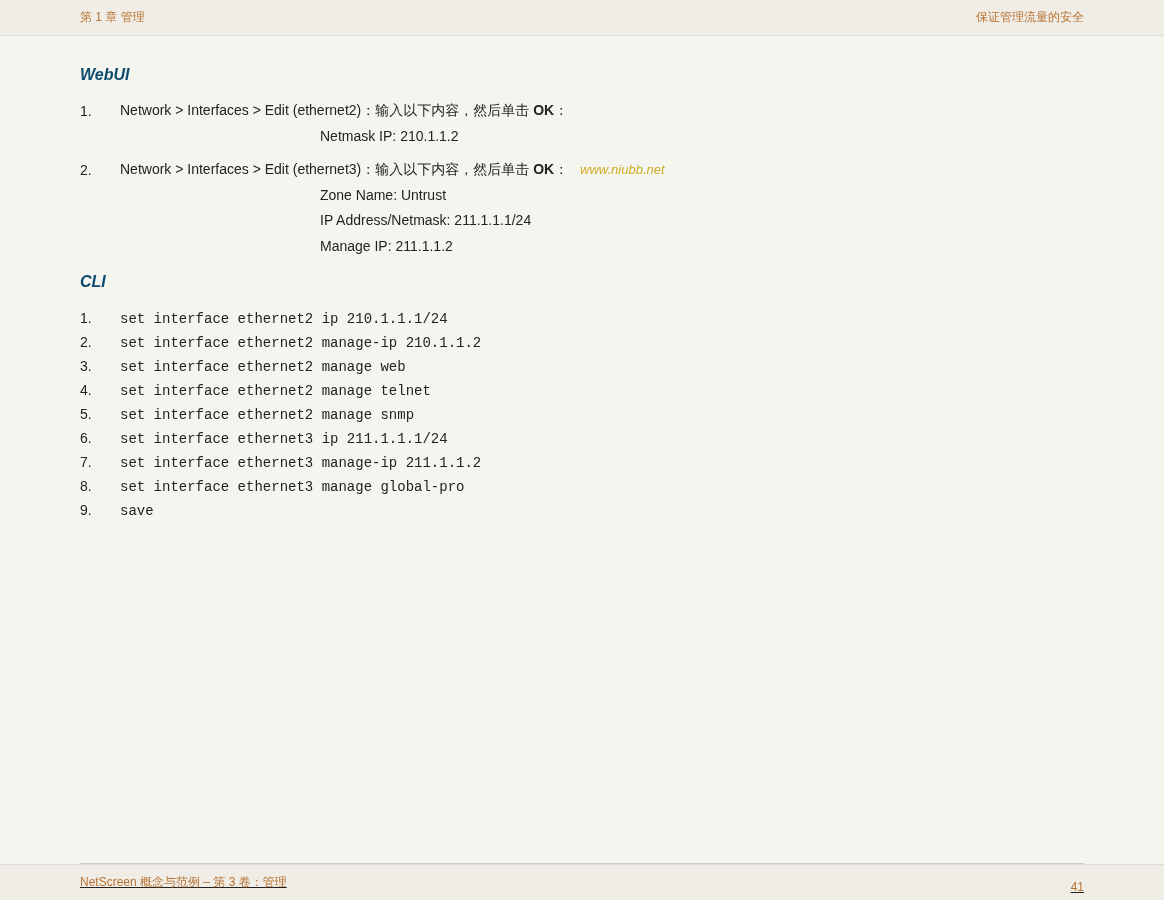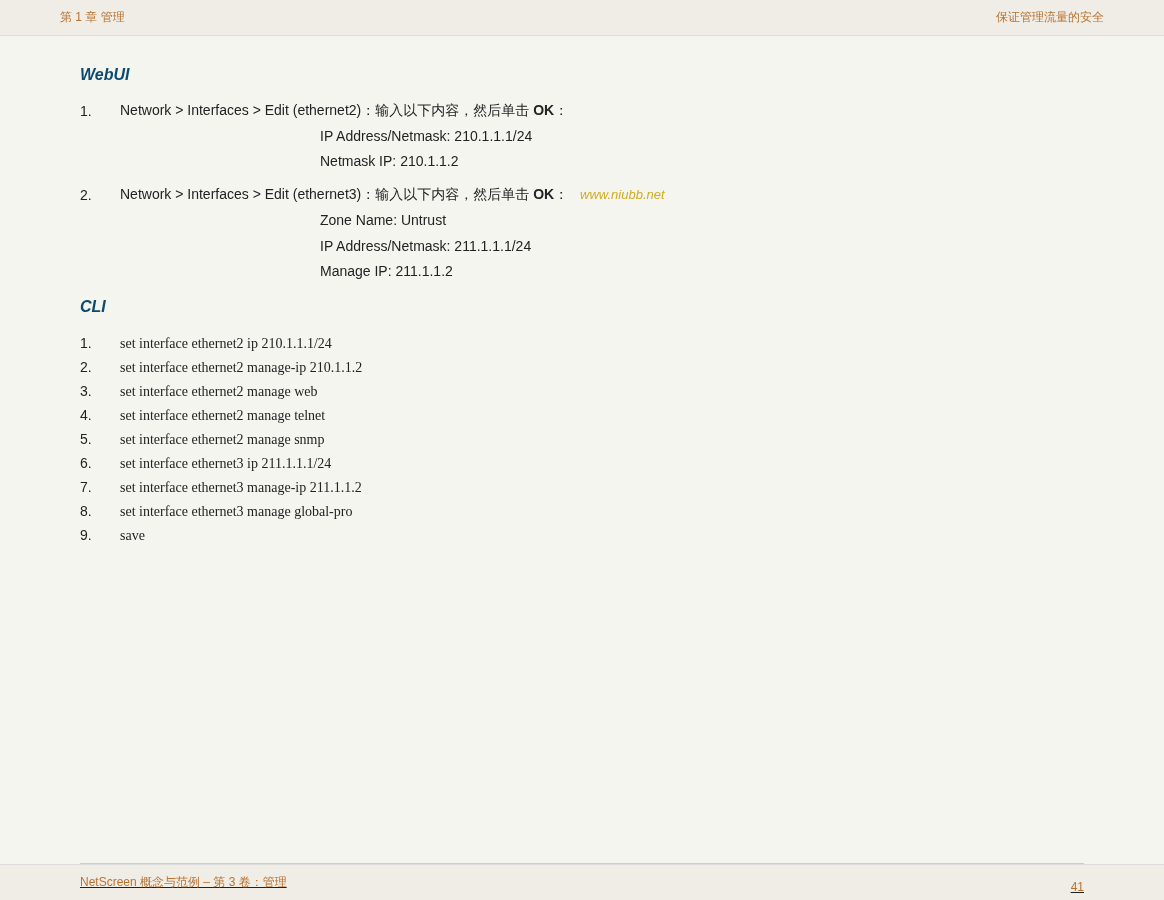--- a/index.html
+++ b/index.html
@@ -28,21 +28,21 @@
 
     
     .header-bar {
       width: 100%;
       height: 36px;
       background: #f0ede6;
       border-bottom: 1px solid #ddd;
       display: flex;
       align-items: center;
       justify-content: space-between;
-      padding: 0 60px;
+      padding: 0 80px;
     }
 
     .header-left {
       font-size: 12px;
       color: #b87333;
     }
 
     .header-right {
       font-size: 12px;
       color: #b87333;
@@ -145,21 +145,21 @@
 
     .cli-list .list-number {
       min-width: 40px;
       font-size: 14px;
       color: #222;
     }
 
     .cli-list .cli-command {
       font-size: 14px;
       color: #222;
-      font-family: Liberation Serif, serif;
+      font-family: Liberation Mono, monospace;
     }
 
     
     .footer-bar {
       position: absolute;
       bottom: 0;
       left: 0;
       width: 100%;
       height: 36px;
       background: #f0ede6;
@@ -199,21 +199,20 @@
 
       <ul class="numbered-list">
 
         <li>
           <span class="list-number">1.</span>
           <div class="list-content">
             <div class="list-main-line">
               <span class="nav-path">Network &gt; Interfaces &gt; Edit (ethernet2)：输入以下内容，然后单击 </span><span class="ok-bold">OK</span><span>：</span>
             </div>
             <div class="detail-lines">
-              <div class="detail-line">IP Address/Netmask: 210.1.1.1/24</div>
               <div class="detail-line">Netmask IP: 210.1.1.2</div>
             </div>
           </div>
         </li>
 
         <li>
           <span class="list-number">2.</span>
           <div class="list-content">
             <div class="list-main-line">
               <span class="nav-path">Network &gt; Interfaces &gt; Edit (ethernet3)：输入以下内容，然后单击 </span><span class="ok-bold">OK</span><span>：</span>

